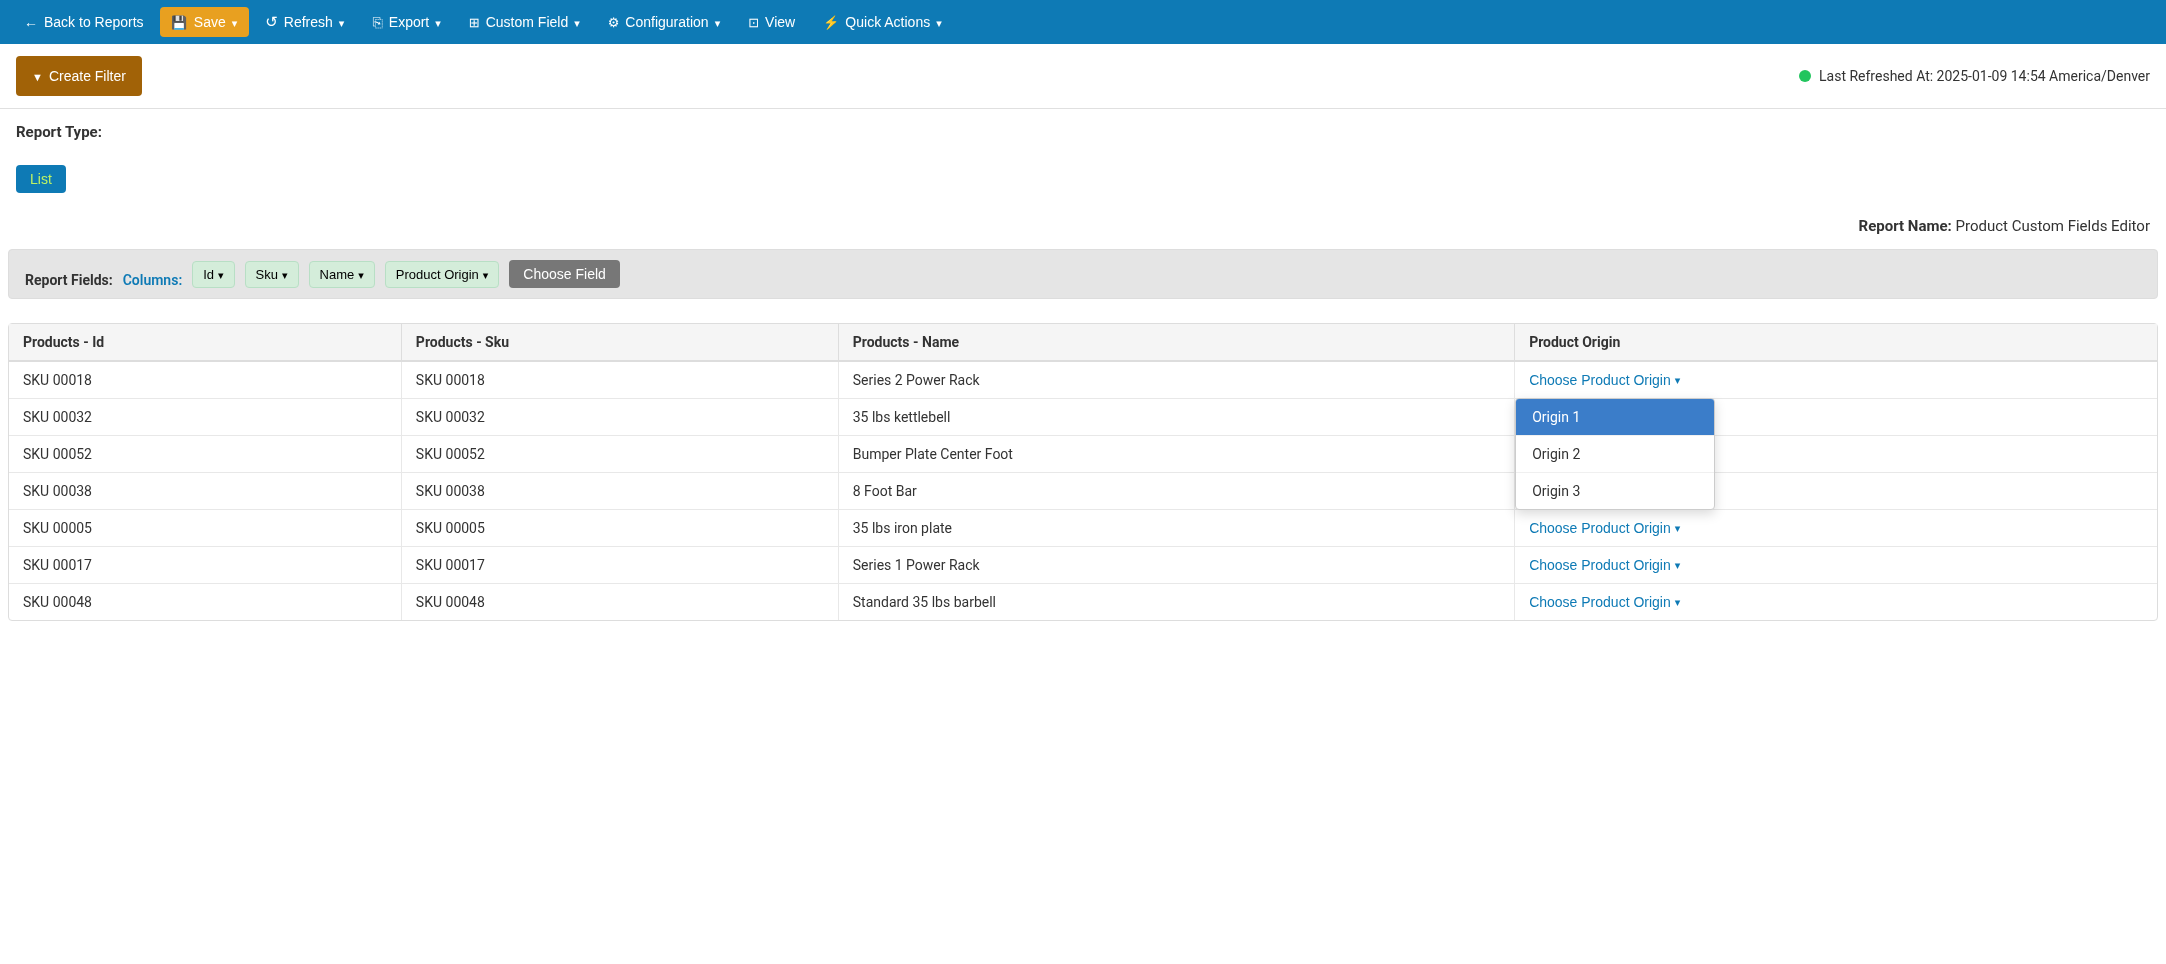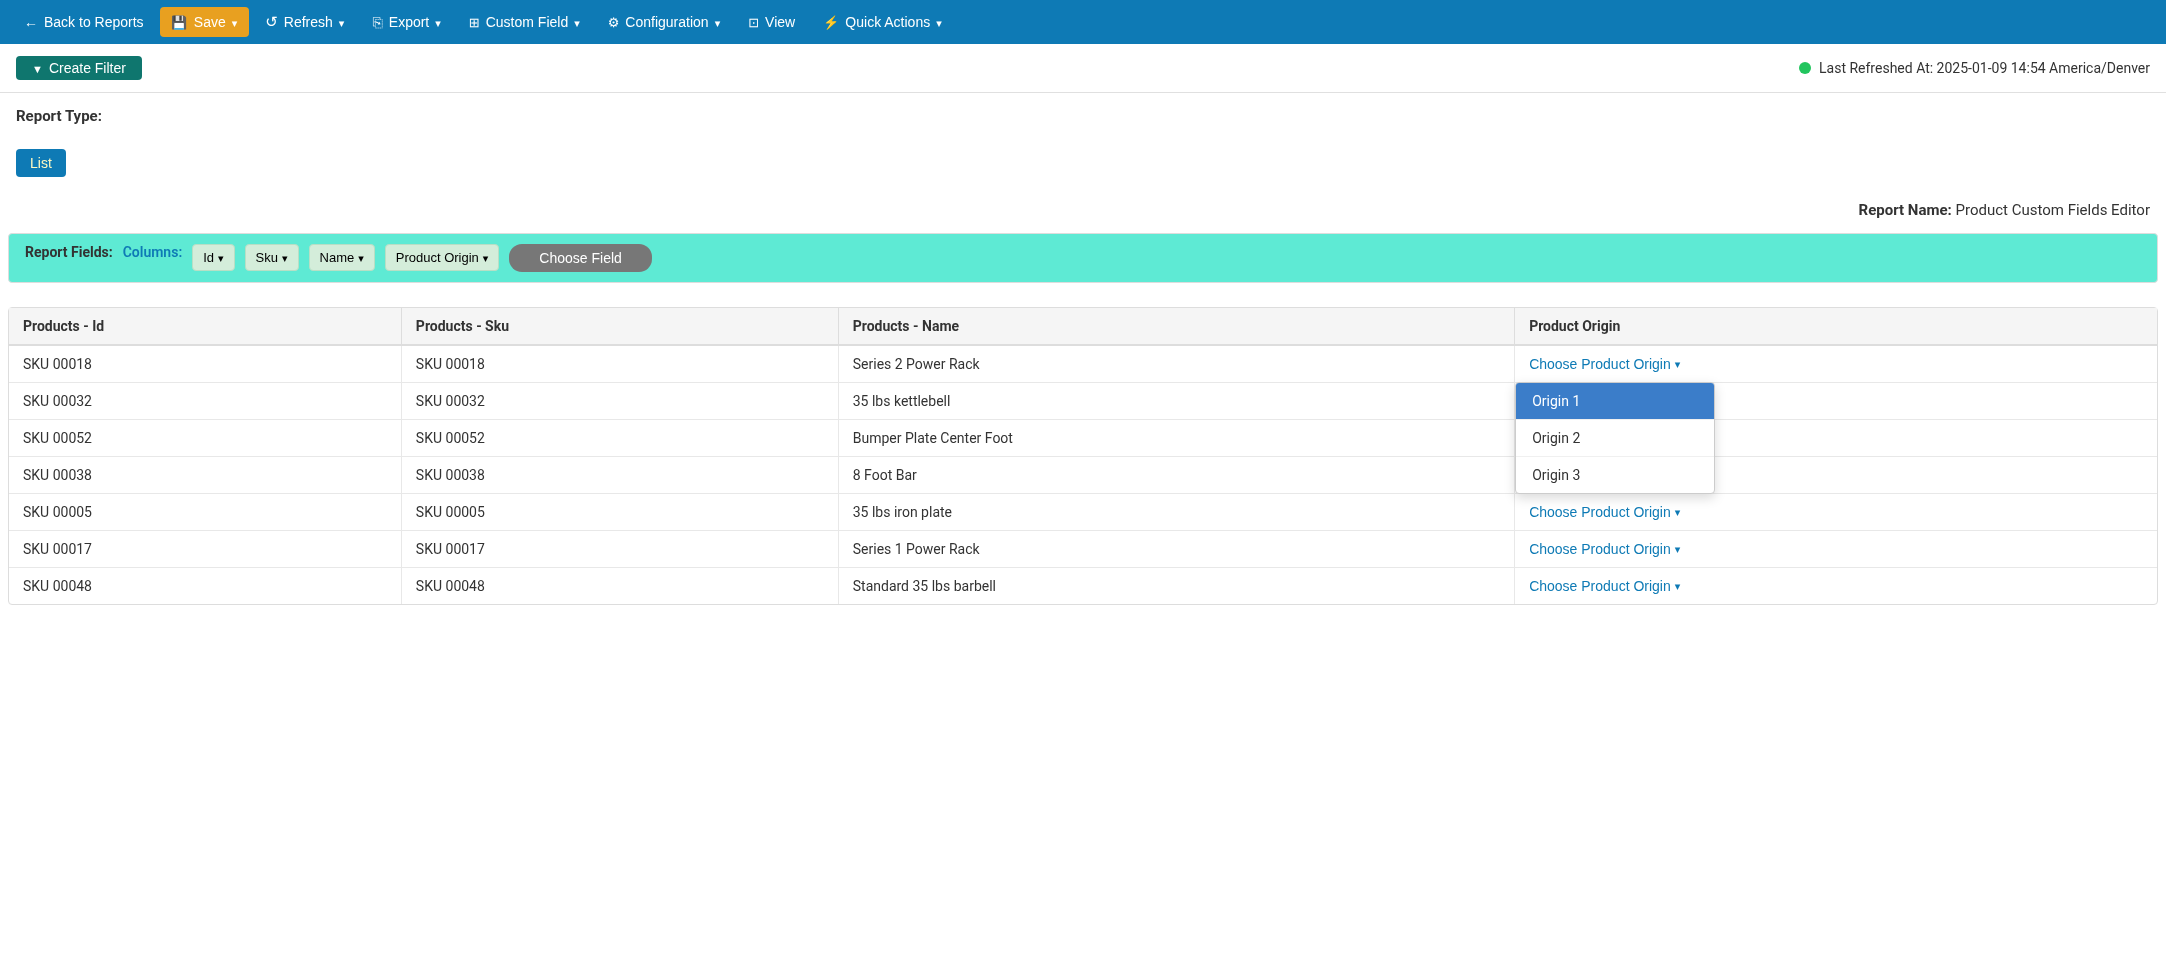--- a/index.html
+++ b/index.html
@@ -46,22 +46,22 @@
       padding: 12px 16px;
       display: flex;
       align-items: center;
       justify-content: space-between;
       border-bottom: 1px solid #e0e0e0;
     }
     .create-filter-btn {
       display: flex;
       align-items: center;
       gap: 6px;
-      padding: 4px 16px;
-      background: #0f766e;
+      padding: 12px 16px;
+      background: #a16207;
       color: #fff;
       border: none;
       border-radius: 4px;
       cursor: pointer;
       font-size: 14px;
     }
     .refresh-status {
       display: flex;
       align-items: center;
       gap: 8px;
@@ -83,45 +83,45 @@
       align-items: flex-start;
       gap: 24px;
       flex-direction: column;
     }
     .report-type-label {
       font-weight: bold;
       font-size: 15px;
     }
     .report-type-btn {
       background: #0e7ab5;
-      color: #fef9c3;
+      color: #bef264;
       border: none;
       border-radius: 4px;
       padding: 6px 14px;
       font-size: 14px;
       cursor: pointer;
     }
     .report-name {
       font-size: 15px;
       margin-left: auto;
     }
     .report-name strong {
       font-weight: bold;
     }
 
     
     .report-fields {
       padding: 10px 16px;
       display: flex;
-      align-items: flex-start;
+      align-items: flex-end;
       gap: 10px;
       border: 1px solid #ddd;
       margin: 0 8px;
       border-radius: 4px;
-      background: #5eead4;
+      background: #e5e5e5;
     }
     .fields-label {
       font-weight: bold;
       font-size: 14px;
     }
     .columns-label {
       color: #0e7ab5;
       font-weight: 600;
       font-size: 14px;
     }
@@ -130,25 +130,25 @@
       align-items: center;
       gap: 4px;
       padding: 5px 10px;
       background: #d4edda;
       border: 1px solid #b8dfc5;
       border-radius: 4px;
       font-size: 13px;
       cursor: pointer;
     }
     .choose-field-btn {
-      padding: 6px 30px;
+      padding: 6px 14px;
       background: #777;
       color: #fff;
       border: none;
-      border-radius: 13px;
+      border-radius: 4px;
       font-size: 14px;
       cursor: pointer;
     }
 
     
     .table-container {
       margin: 24px 8px 0;
       border: 1px solid #ddd;
       border-radius: 4px;
       overflow: visible;

